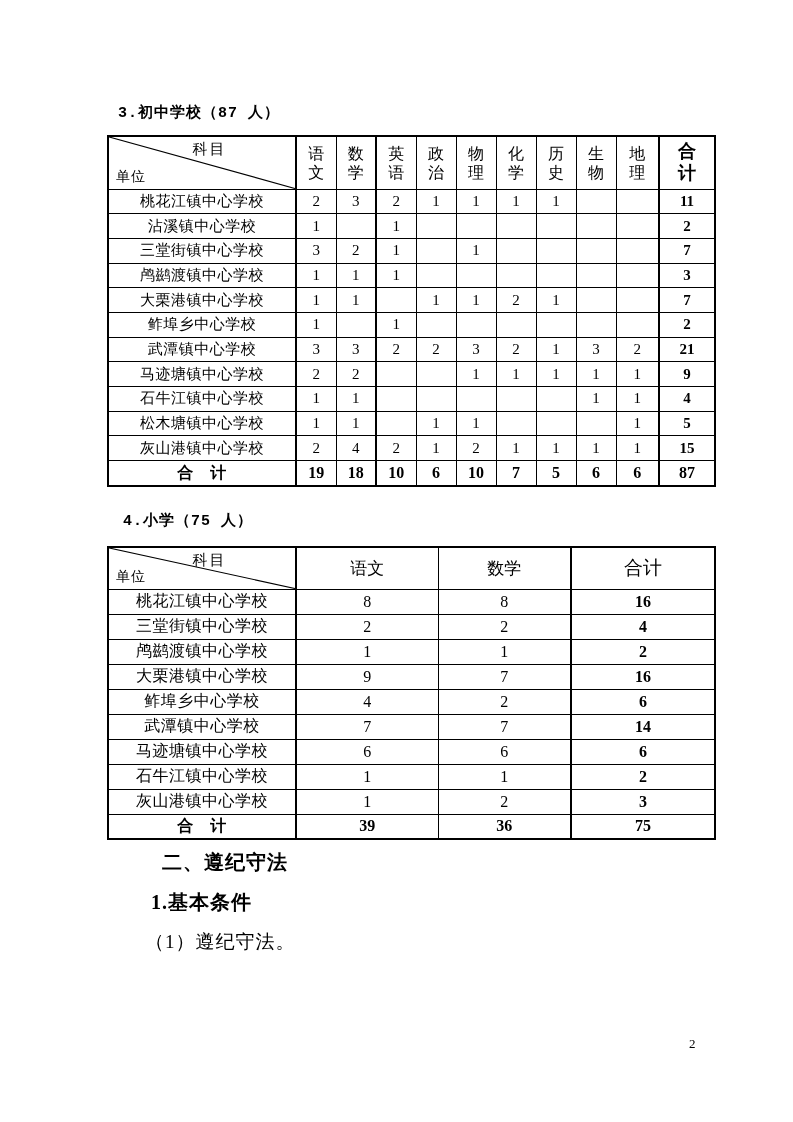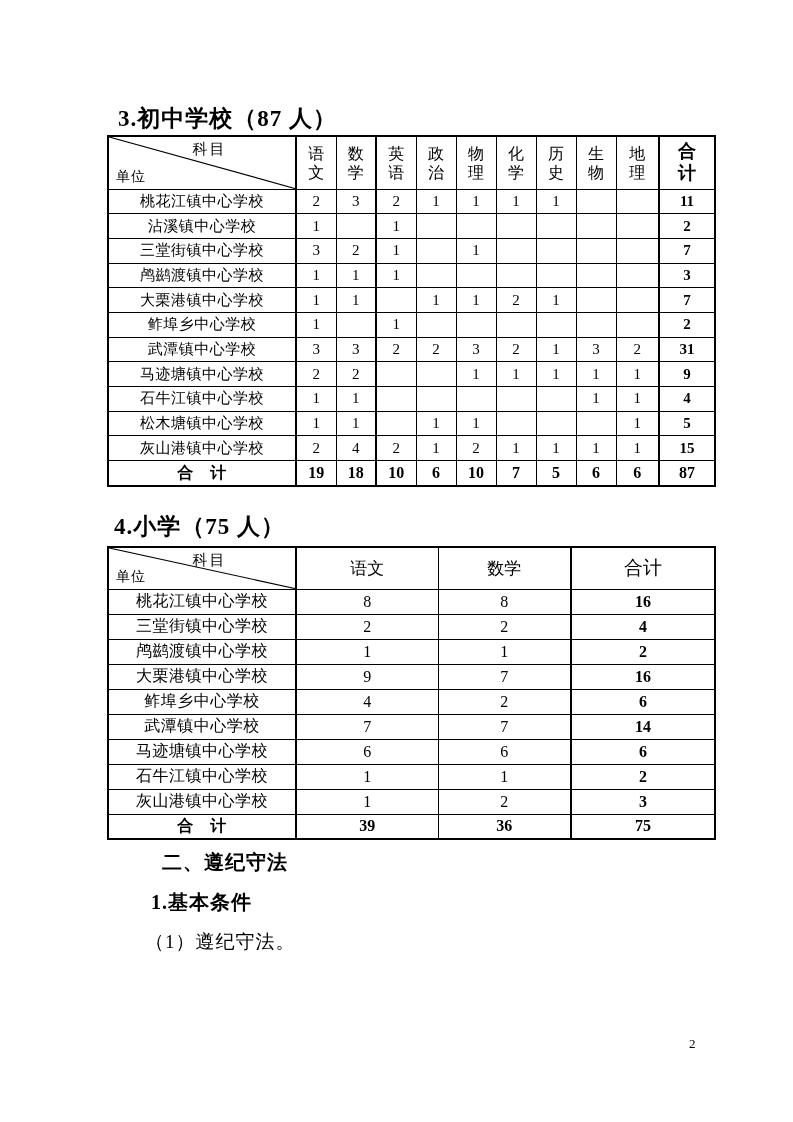--- a/index.html
+++ b/index.html
@@ -8,28 +8,28 @@
     position: relative;
     width: 793px; height: 1122px;
     margin: 0 auto;
     background: #ffffff;
     font-family: "Liberation Serif", serif;
     color: #000;
     overflow: hidden;
   }
   .sec-title {
     position: absolute;
-    font-size: 23px;
+    font-size: 15px;
     font-weight: bold;
-    font-family: Liberation Serif, serif;
+    font-family: Liberation Mono, monospace;
     letter-spacing: 1px;
     white-space: nowrap;
   }
   #title-junior { left: 118px; top: 103px; }
-  #title-primary { left: 114px; top: 511px; }
+  #title-primary { left: 123px; top: 511px; }
 
   .doc-table {
     position: absolute;
     left: 95px;
     width: 607px;
     border-collapse: collapse;
     table-layout: fixed;
     border: 2px solid #000;
     margin-left: 12px;
   }
@@ -241,21 +241,21 @@
           <td class="unit">武潭镇中心学校</td>
           <td>3</td>
           <td>3</td>
           <td>2</td>
           <td>2</td>
           <td>3</td>
           <td>2</td>
           <td>1</td>
           <td>3</td>
           <td>2</td>
-          <td class="total-col">31</td>
+          <td class="total-col">21</td>
         </tr>
         <tr>
           <td class="unit">马迹塘镇中心学校</td>
           <td>2</td>
           <td>2</td>
           <td></td>
           <td></td>
           <td>1</td>
           <td>1</td>
           <td>1</td>

